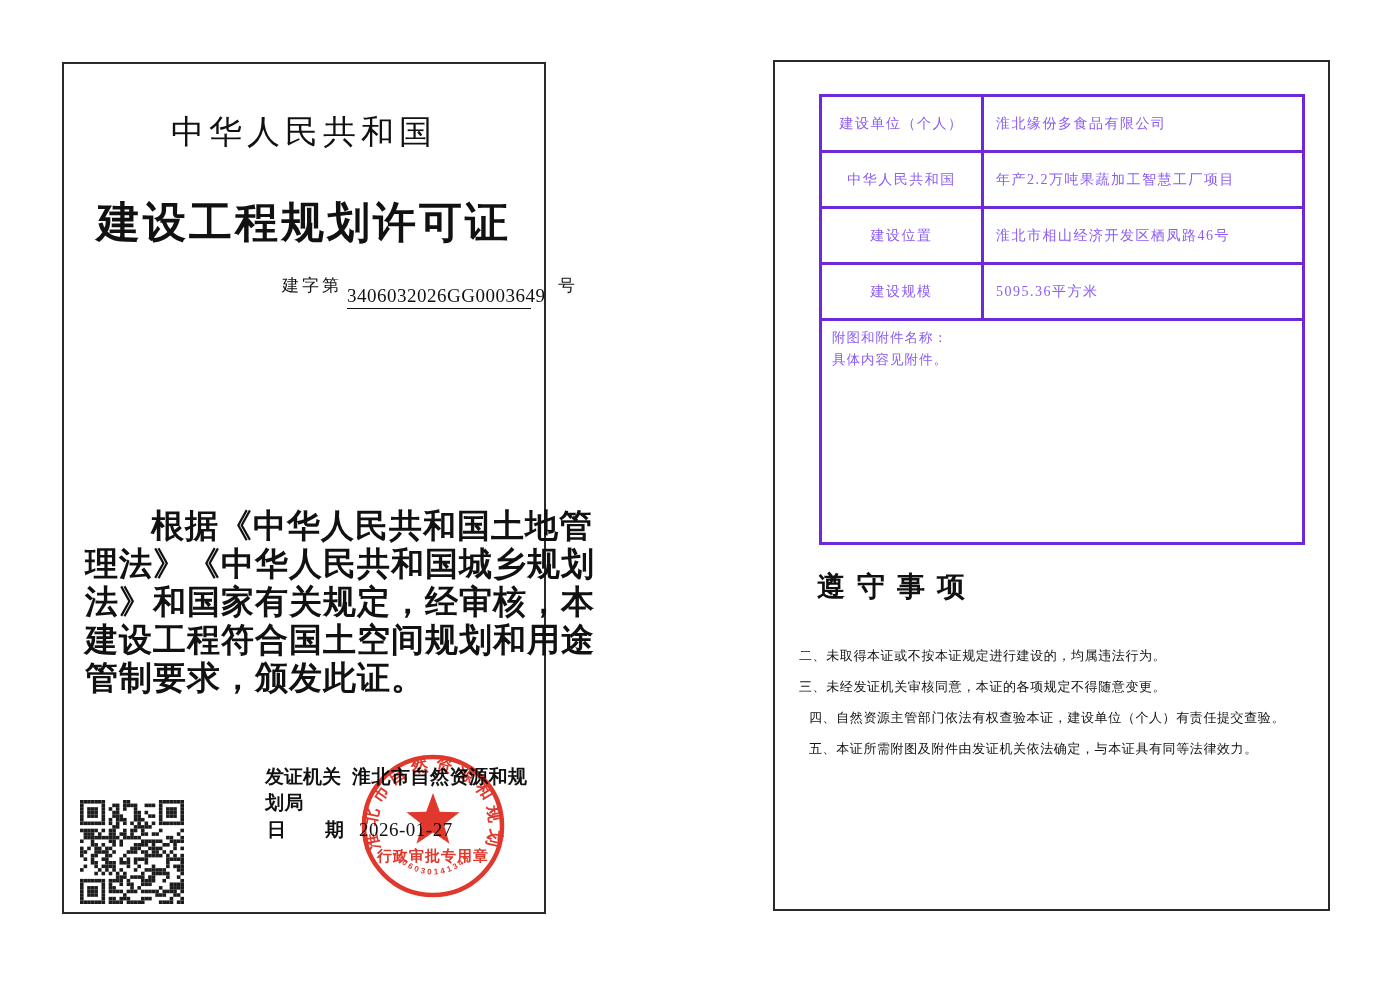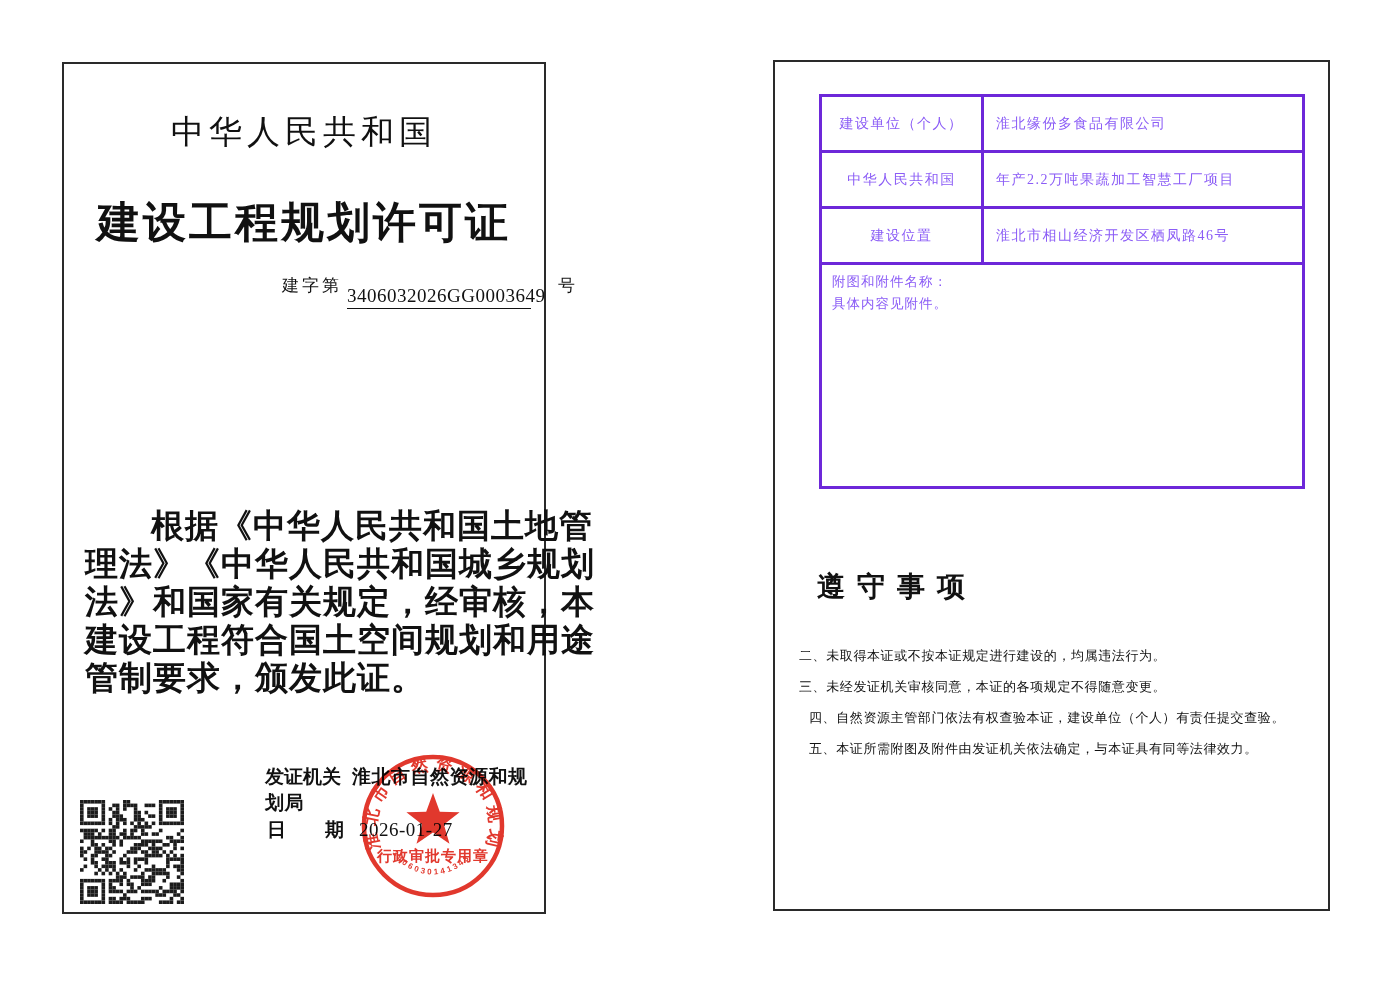--- a/index.html
+++ b/index.html
@@ -563,20 +563,24 @@
         </tr>
         <tr>
           <td class="cell-label">中华人民共和国</td>
           <td class="cell-value">年产2.2万吨果蔬加工智慧工厂项目</td>
         </tr>
         <tr>
           <td class="cell-label">建设位置</td>
           <td class="cell-value">淮北市相山经济开发区栖凤路46号</td>
         </tr>
         <tr>
+          <td class="cell-label">建设规模</td>
+          <td class="cell-value">5095.36平方米</td>
+        </tr>
+        <tr>
           <td class="cell-attach" colspan="2">
             <div>附图和附件名称：</div>
             <div>具体内容见附件。</div>
           </td>
         </tr>
       </tbody>
     </table>
 
     <h2 class="notice-title">遵守事项</h2>
 

